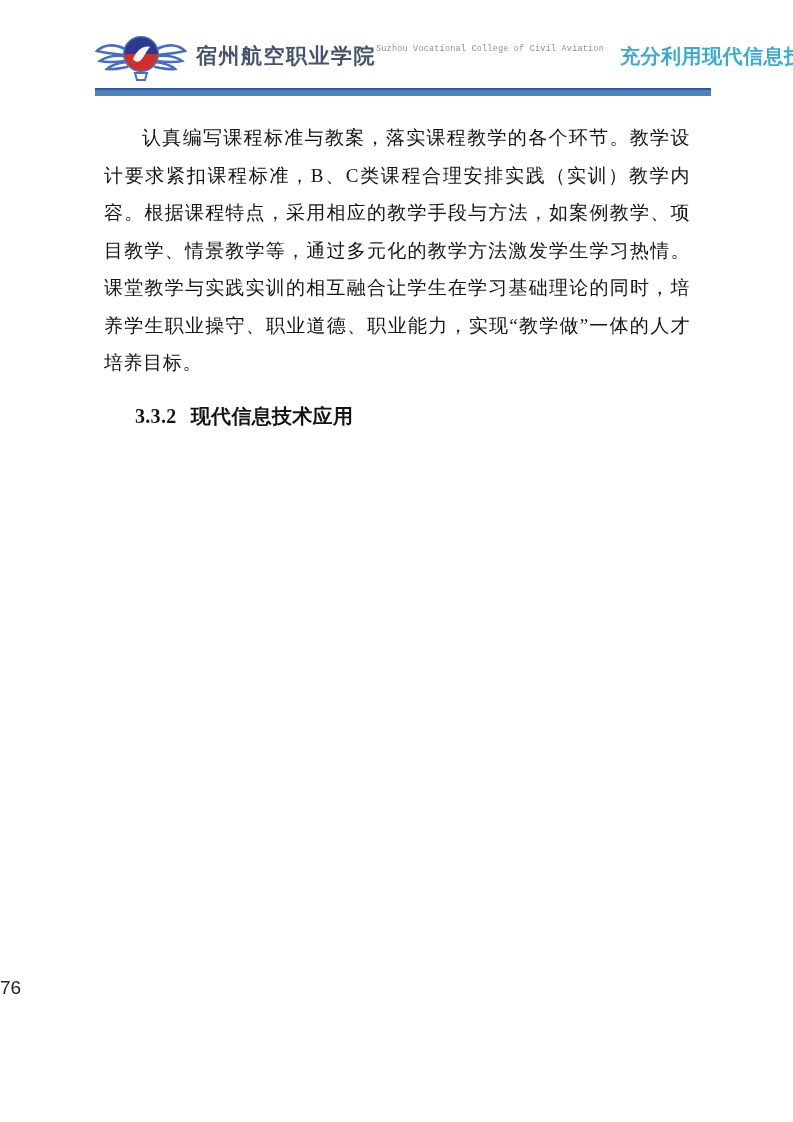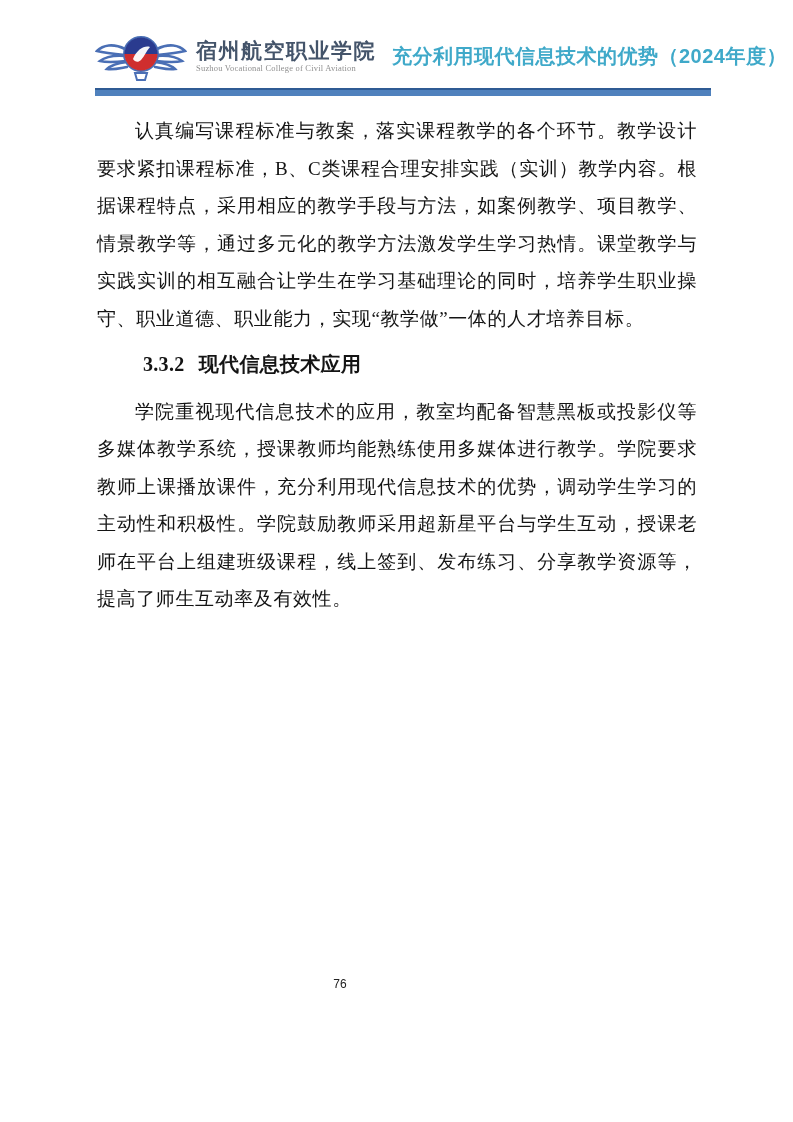--- a/index.html
+++ b/index.html
@@ -10,64 +10,63 @@
     overflow:hidden;
     font-family:"Liberation Serif","DejaVu Serif",serif;
     color:#141414;
   }
   
   .header {
     position:absolute; top:26px; left:95px; width:616px; height:60px;
     display:flex; align-items:center;
   }
   .logo { flex:0 0 auto; margin-right:9px; }
-  .college-block { display:flex; flex-direction:column; justify-content:center; }
+  .college-block { display:flex; justify-content:center; }
   .college-name {
     font-family:"Liberation Sans","DejaVu Sans",sans-serif;
     font-weight:bold; font-size:21px; line-height:24px;
     letter-spacing:1.5px; color:#44546a; white-space:nowrap;
   }
   .college-name-en {
-    font-family:Liberation Serif, serif;
+    font-family:Liberation Mono, monospace;
     font-size:8.5px; line-height:11px; color:#8f8f8f;
     letter-spacing:0.2px; white-space:nowrap;
   }
   .report-title {
     margin-left:16px;
     font-family:"Liberation Sans","DejaVu Sans",sans-serif;
     font-weight:bold; font-size:20px; color:#3fa9c9;
     white-space:nowrap; letter-spacing:0.5px;
   }
   .header-rule {
     position:absolute; top:88px; left:95px; width:616px; height:6px;
     background:#4f81bd; border-top:2px solid #2f5b94;
   }
   
   .body-area {
     position:absolute; top:103px; left:88px; width:618px;
     font-size:19px; line-height:37.5px;
     text-align:justify; letter-spacing:0.6px;
   }
-  .body-para { margin:9px; text-indent:2em; }
+  .body-para { margin:16px; text-indent:2em; }
   .section-heading {
-    margin:8px; font-size:20px; line-height:37.5px;
+    margin:0; font-size:20px; line-height:37.5px;
     font-weight:bold; padding-left:2.35em; letter-spacing:0.3px;
     text-align:left;
   }
   .section-heading .heading-num { font-family:"Liberation Serif",serif; }
   .section-heading .heading-title {
     margin-left:0.45em;
     font-family:"Liberation Sans","DejaVu Sans",sans-serif;
   }
   
   .footer {
     position:absolute; top:977px; left:0; width:680px;
-    text-align:center;
     font-family:"Liberation Sans","DejaVu Sans",sans-serif;
-    font-size:12px; color:#222;
+    font-size:19px; color:#222;
   }
 </style>
 </head>
 <body>
 
 <div class="page">
 
   <div class="header">
     <svg class="logo" width="92" height="54" viewBox="0 0 92 54">
 
@@ -102,21 +101,20 @@
 
   <div class="header-rule"></div>
 
   <div class="body-area">
     <p class="body-para">认真编写课程标准与教案，落实课程教学的各个环节。教学设计要求紧扣课程标准，B、C类课程合理安排实践（实训）教学内容。根据课程特点，采用相应的教学手段与方法，如案例教学、项目教学、情景教学等，通过多元化的教学方法激发学生学习热情。课堂教学与实践实训的相互融合让学生在学习基础理论的同时，培养学生职业操守、职业道德、职业能力，实现“教学做”一体的人才培养目标。</p>
 
     <h3 class="section-heading">
       <span class="heading-num">3.3.2</span>
       <span class="heading-title">现代信息技术应用</span>
     </h3>
-    <p class="body-para">学院重视现代信息技术的应用，教室均配备智慧黑板或投影仪等多媒体教学系统，授课教师均能熟练使用多媒体进行教学。学院要求教师上课播放课件，充分利用现代信息技术的优势，调动学生学习的主动性和积极性。学院鼓励教师采用超新星平台与学生互动，授课老师在平台上组建班级课程，线上签到、发布练习、分享教学资源等，提高了师生互动率及有效性。</p>
 
 
   </div>
 
   <div class="footer">
     <span>76</span>
   </div>
 
 </div>
 

